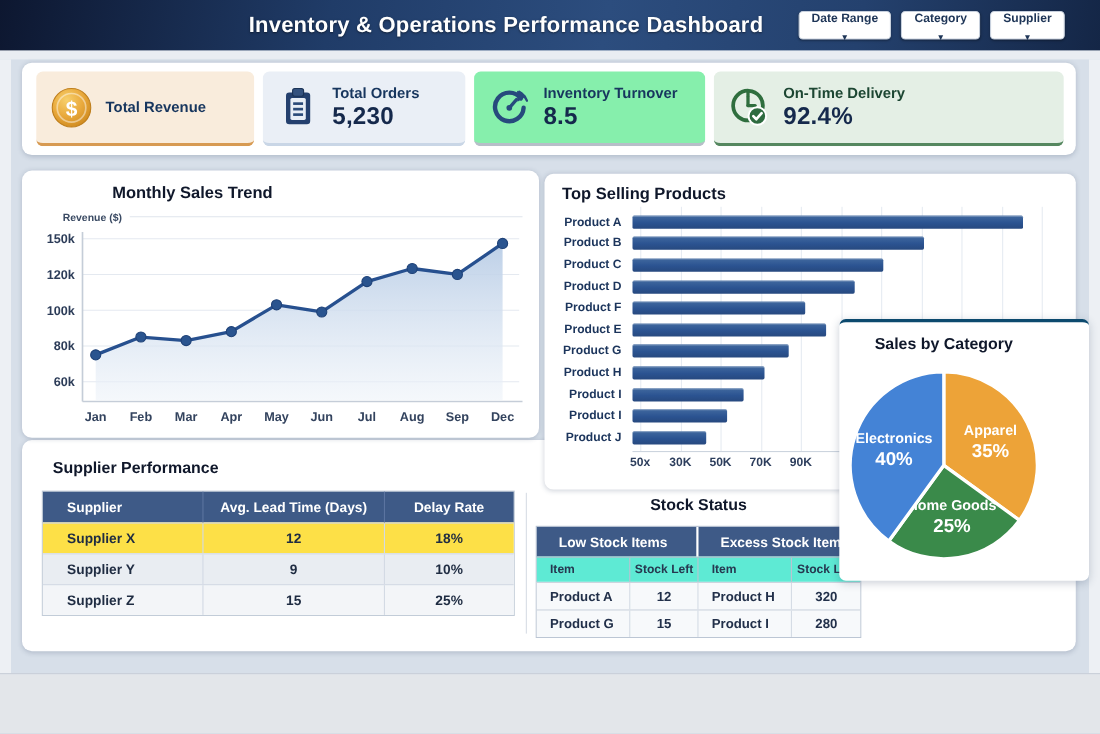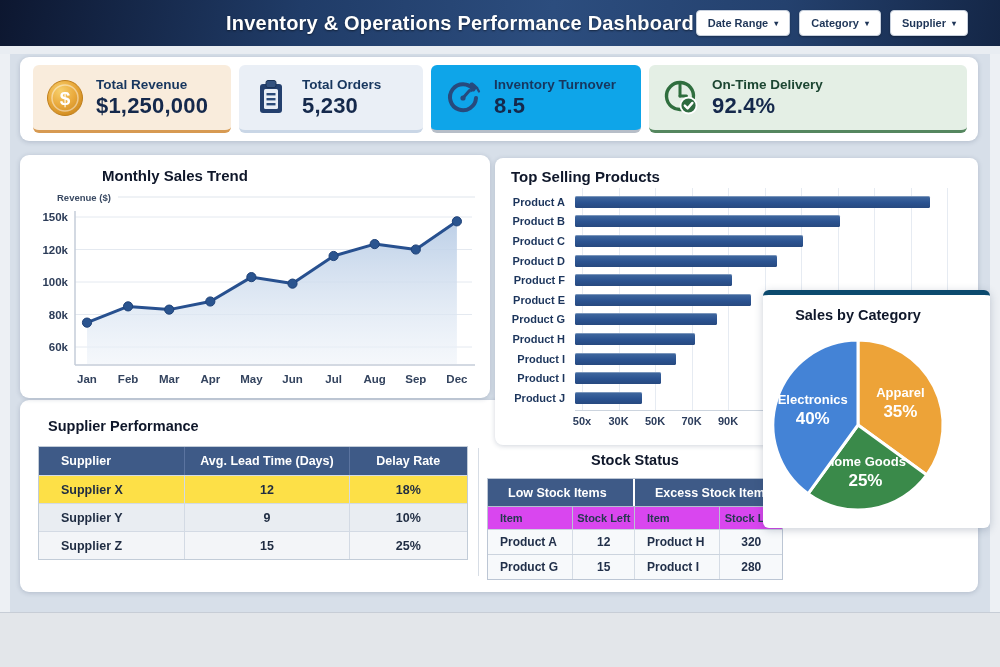--- a/index.html
+++ b/index.html
@@ -8,21 +8,21 @@
 
   
   .hdr { position:absolute; left:0; top:0; width:1000px; height:46px;
          background:linear-gradient(100deg,#0d1730 0%,#203c68 30%,#2c4d7e 55%,#24416e 78%,#142646 100%);
          box-shadow:0 2px 4px rgba(10,20,40,.35); }
   .hdr-title { position:absolute; left:180px; top:0; width:560px; line-height:46px; text-align:center;
          color:#ffffff; font-size:20px; font-weight:bold; text-shadow:0 1px 2px rgba(0,0,0,.5); letter-spacing:.2px; }
   .hdr-btns { position:absolute; right:32px; top:10px; display:flex; gap:9px; }
   .hdr-btn { height:26px; padding:0 11px; background:#ffffff; border:1px solid #c7d0dd; border-radius:4px;
          font-size:11px; font-weight:bold; color:#1e3557; display:flex; align-items:center; gap:6px;
-         box-shadow:0 1px 2px rgba(0,0,0,.3); cursor:pointer; }
+         box-shadow:0 1px 2px rgba(0,0,0,.3); cursor:pointer;flex-direction:column; }
   .hdr-btn .caret { font-size:8px; color:#1e3557; }
   .substrip { position:absolute; left:0; top:46px; width:1000px; height:8px; background:#e9edf2; }
   .sideL, .sideR { position:absolute; top:54px; width:10px; height:558px; background:#edf0f4; }
   .sideL { left:0; } .sideR { right:0; }
   .footline { position:absolute; left:0; top:612px; width:1000px; height:1px; background:#c7cdd6; }
   .footarea { position:absolute; left:0; top:613px; width:1000px; height:54px; background:#e3e6ea; }
 
   
   .panel { position:absolute; background:#ffffff; border-radius:9px; box-shadow:0 1px 5px rgba(45,65,95,.22); }
   .panel-title { color:#0f172a; font-weight:bold; font-size:15px; }
@@ -51,21 +51,21 @@
   .bar-row .btrack { position:absolute; left:80px; height:12px; }
   .bar-row .bfill { height:12px; border-radius:1.5px;
         background:linear-gradient(180deg,#41699f 0%,#2b5391 55%,#27497f 100%);
         box-shadow:inset 0 1px 0 rgba(255,255,255,.3); }
   .bar-axis { position:absolute; left:80px; top:252px; width:378px; height:1px; background:#ccd4de; }
   .bar-ticks { position:absolute; left:0; top:257px; width:483px; height:16px; }
   .bar-ticks .tk { position:absolute; transform:translateX(-50%); font-size:11px; font-weight:bold; color:#2c3d5c; }
 
   
   .pie-panel { left:763px; top:290px; width:227px; height:238px; z-index:4; border-radius:6px;
-        border-top:5px solid #0c4a6e; box-shadow:0 2px 8px rgba(45,65,95,.25); }
+        border-top:3px solid #0c4a6e; box-shadow:0 2px 8px rgba(45,65,95,.25); }
   .pie-title { position:absolute; left:0; top:12px; width:190px; text-align:center; font-size:14.5px; }
   .pie-svg { position:absolute; left:0; top:24px; }
 
   
   .bottom-panel { left:20px; top:400px; width:958px; height:192px; z-index:1; }
   .sup-title { position:absolute; left:28px; top:18px; font-size:14.5px; }
   .sup-table { position:absolute; left:18px; top:46px; width:430px; border:1px solid #c2ccd8; }
   .sup-hrow { display:flex; height:28px; background:#3e5a87; }
   .sup-hcell { color:#ffffff; font-size:12.5px; font-weight:bold; display:flex; align-items:center; justify-content:center; border-right:1px solid #5b74a0; }
   .sup-hcell:first-child { justify-content:flex-start; padding-left:22px; }
@@ -73,21 +73,21 @@
   .sup-row { display:flex; height:28px; border-top:1px solid #d3dae4; }
   .sup-cell { font-size:12.5px; font-weight:bold; color:#1f2c42; display:flex; align-items:center; justify-content:center; border-right:1px solid #d3dae4; }
   .sup-cell:first-child { justify-content:flex-start; padding-left:22px; }
   .sup-cell:last-child { border-right:none; }
   .vdivider { position:absolute; left:458px; top:48px; width:1px; height:128px; background:#d7dde5; }
   .stock-title { position:absolute; left:467px; top:52px; width:296px; text-align:center; font-size:14.5px; }
   .stock-table { position:absolute; left:467px; top:78px; width:296px; border:1px solid #bcc6d4; }
   .stk-ghrow { display:flex; height:27px; background:#3e5a87; }
   .stk-ghcell { color:#ffffff; font-size:12.5px; font-weight:bold; display:flex; align-items:center; padding-left:20px; }
   .stk-ghcell:first-child { border-right:2px solid #ffffff; }
-  .stk-shrow { display:flex; height:23px; background:#d946ef; border-top:1px solid #b4bfce; }
+  .stk-shrow { display:flex; height:23px; background:#5eead4; border-top:1px solid #b4bfce; }
   .stk-shcell { font-size:11px; font-weight:bold; color:#263850; display:flex; align-items:center; border-right:1px solid #b9c3d1; }
   .stk-shcell:last-child { border-right:none; }
   .stk-row { display:flex; height:25px; background:#f7f9fb; border-top:1px solid #ccd4de; }
   .stk-cell { font-size:12px; font-weight:bold; color:#22304a; display:flex; align-items:center; border-right:1px solid #d5dce5; }
   .stk-cell:last-child { border-right:none; }
   .c-item { width:86px; padding-left:12px; }
   .c-num  { width:62px; justify-content:center; }
   .c-item2 { width:86px; padding-left:12px; }
 </style>
 </head>
@@ -128,40 +128,39 @@
               <stop offset="55%" stop-color="#e9a93c"></stop>
               <stop offset="100%" stop-color="#cf8a1f"></stop>
           </radialGradient>
         </defs>
         <circle cx="20" cy="20" r="17.5" fill="url(#goldGrad)" stroke="#bf7f1d" stroke-width="1"></circle>
         <circle cx="20" cy="20" r="13" fill="none" stroke="rgba(255,255,255,0.45)" stroke-width="1.5"></circle>
         <text x="20" y="27" text-anchor="middle" font-size="19" font-weight="bold" fill="#ffffff" font-family="Liberation Sans, sans-serif">$</text>
       </svg>
       <div class="kpi-text">
         <div class="kpi-label">Total Revenue</div>
-        <div class="kpi-value">$1,250,000</div>
       </div>
     </div>
 
     <div class="kpi-card" style="flex: 0 0 184px; background: rgb(234, 239, 246); border-bottom: 3px solid rgb(201, 214, 230);">
       <svg width="40" height="40" viewBox="0 0 40 40">
         <rect x="9" y="6" width="22" height="29" rx="3" fill="#24406e"></rect>
         <rect x="15" y="2.5" width="10" height="7" rx="2" fill="#34527f" stroke="#1b3356" stroke-width="1"></rect>
         <rect x="13" y="11" width="14" height="20" rx="1.5" fill="#e8eef6"></rect>
         <rect x="15.5" y="15" width="9" height="2.4" fill="#2a4a78"></rect>
         <rect x="15.5" y="20" width="9" height="2.4" fill="#2a4a78"></rect>
         <rect x="15.5" y="25" width="9" height="2.4" fill="#2a4a78"></rect>
       </svg>
       <div class="kpi-text">
         <div class="kpi-label">Total Orders</div>
         <div class="kpi-value">5,230</div>
       </div>
     </div>
 
-    <div class="kpi-card" style="flex: 0 0 210px; background: #0ea5e9; border-bottom: 3px solid rgb(183, 190, 200);">
+    <div class="kpi-card" style="flex: 0 0 210px; background: #86efac; border-bottom: 3px solid rgb(183, 190, 200);">
       <svg width="40" height="40" viewBox="0 0 40 40">
         <path d="M 30.5 11.5 A 13 13 0 1 0 33 20" fill="none" stroke="#274a7d" stroke-width="4" stroke-linecap="round"></path>
         <polygon points="27,4.5 35.5,9.5 27.5,14.5" fill="#274a7d"></polygon>
         <path d="M 29 5.5 A 17 17 0 0 1 36 13.5" fill="none" stroke="#274a7d" stroke-width="2.2" stroke-linecap="round"></path>
         <line x1="20" y1="20" x2="26.5" y2="12.5" stroke="#274a7d" stroke-width="3" stroke-linecap="round"></line>
         <circle cx="20" cy="20" r="2.6" fill="#274a7d"></circle>
       </svg>
       <div class="kpi-text">
         <div class="kpi-label">Inventory Turnover</div>
         <div class="kpi-value">8.5</div>

